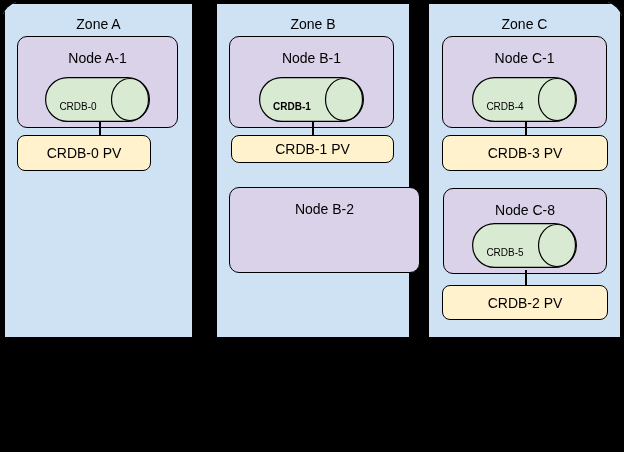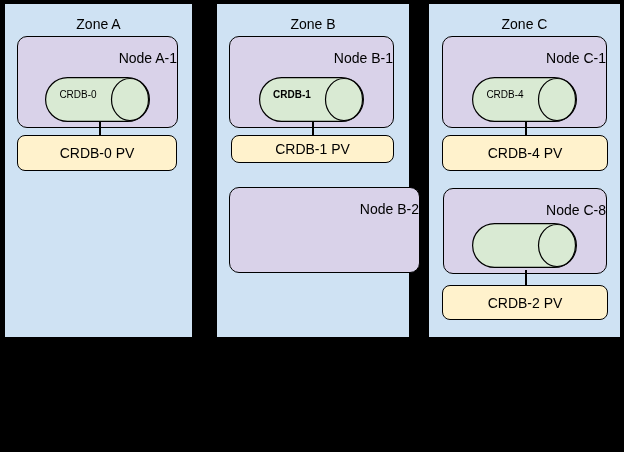--- a/index.html
+++ b/index.html
@@ -8,20 +8,21 @@
     background: #000000;
     font-family: "Liberation Sans", sans-serif;
   }
   .canvas {
     position: relative;
     width: 624px;
     height: 452px;
     background: #000000;
     overflow: hidden;
     color: #000000;
+    border-radius: 26px;
   }
   .zone {
     position: absolute;
     background: #cfe2f3;
     border: 2px solid #000000;
     box-sizing: border-box;
   }
   .zone-title {
     position: absolute;
     left: 0;
@@ -40,21 +41,21 @@
     border-radius: 10px;
     box-sizing: border-box;
   }
   .node-title {
     position: absolute;
     left: 0;
     right: 0;
     top: 12px;
     height: 18px;
     line-height: 18px;
-    text-align: right;
+    text-align: center;
     font-size: 14px;
     color: #000000;
   }
   .pv {
     position: absolute;
     background: #fff2cc;
     border: 1px solid #000000;
     border-radius: 8px;
     box-sizing: border-box;
     display: flex;
@@ -70,21 +71,21 @@
   }
   .cyl svg { display: block; }
   .cyl-body, .cyl-cap {
     fill: #d9ead3;
     stroke: #000000;
     stroke-width: 1.2;
   }
   .cyl-label {
     position: absolute;
     left: 0;
-    top: 0;
+    top: 12px;
     width: 66px;
     height: 34px;
     display: flex;
     align-items: center;
     justify-content: center;
     font-size: 10px;
     color: #000000;
   }
   .connector {
     position: absolute;
@@ -106,21 +107,21 @@
         <svg width="105" height="45" viewBox="0 0 105 45">
           <rect class="cyl-body" x="0.6" y="0.6" width="103.8" height="43.8" rx="21.9" ry="21.9"></rect>
           <ellipse class="cyl-cap" cx="85" cy="22.5" rx="18.5" ry="21"></ellipse>
         </svg>
         <div class="cyl-label">CRDB-0</div>
       </div>
     </div>
 
     <div class="connector" style="left:94px; top:118px; height:15px;"></div>
 
-    <div class="pv" style="left:12px; top:131px; width:160px; height:36px;">CRDB-0 PV</div>
+    <div class="pv" style="left:12px; top:131px; width:134px; height:36px;">CRDB-0 PV</div>
   </section>
 
   <section class="zone" style="left:215px; top:2px; width:196px; height:337px;">
     <div class="zone-title">Zone B</div>
 
     <div class="node" style="left:12px; top:32px; width:165px; height:92px;padding-left:43px;">
       <div class="node-title">Node B-1</div>
       <div class="cyl" style="left:29px; top:40px;font-weight:bold;">
         <svg width="105" height="45" viewBox="0 0 105 45">
           <rect class="cyl-body" x="0.6" y="0.6" width="103.8" height="43.8" rx="21.9" ry="21.9"></rect>
@@ -148,29 +149,30 @@
         <svg width="105" height="45" viewBox="0 0 105 45">
           <rect class="cyl-body" x="0.6" y="0.6" width="103.8" height="43.8" rx="21.9" ry="21.9"></rect>
           <ellipse class="cyl-cap" cx="85" cy="22.5" rx="18.5" ry="21"></ellipse>
         </svg>
         <div class="cyl-label">CRDB-4</div>
       </div>
     </div>
 
     <div class="connector" style="left:96px; top:118px; height:15px;"></div>
 
-    <div class="pv" style="left:13px; top:131px; width:166px; height:36px;">CRDB-4 PV</div>
+    <div class="pv" style="left:13px; top:131px; width:166px; height:36px;">CRDB-3 PV</div>
 
     <div class="node" style="left:14px; top:184px; width:164px; height:86px;">
       <div class="node-title">Node C-8</div>
       <div class="cyl" style="left:28px; top:34px;">
         <svg width="105" height="45" viewBox="0 0 105 45">
           <rect class="cyl-body" x="0.6" y="0.6" width="103.8" height="43.8" rx="21.9" ry="21.9"></rect>
           <ellipse class="cyl-cap" cx="85" cy="22.5" rx="18.5" ry="21"></ellipse>
         </svg>
+        <div class="cyl-label">CRDB-5</div>
       </div>
     </div>
 
     <div class="connector" style="left:96px; top:266px; height:17px;"></div>
 
     <div class="pv" style="left:13px; top:281px; width:166px; height:35px;">CRDB-2 PV</div>
   </section>
 
 </div>
 

